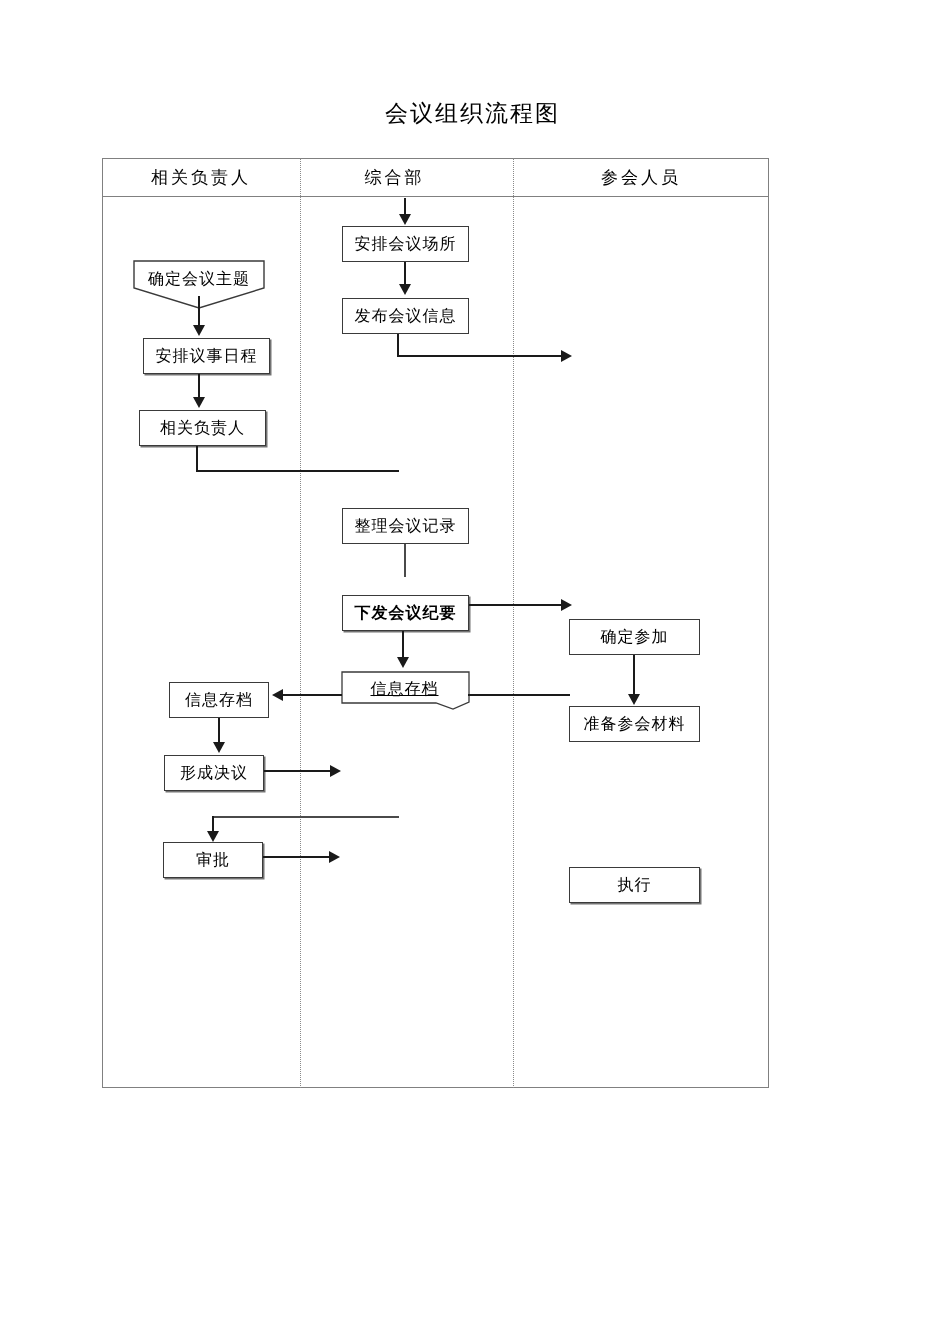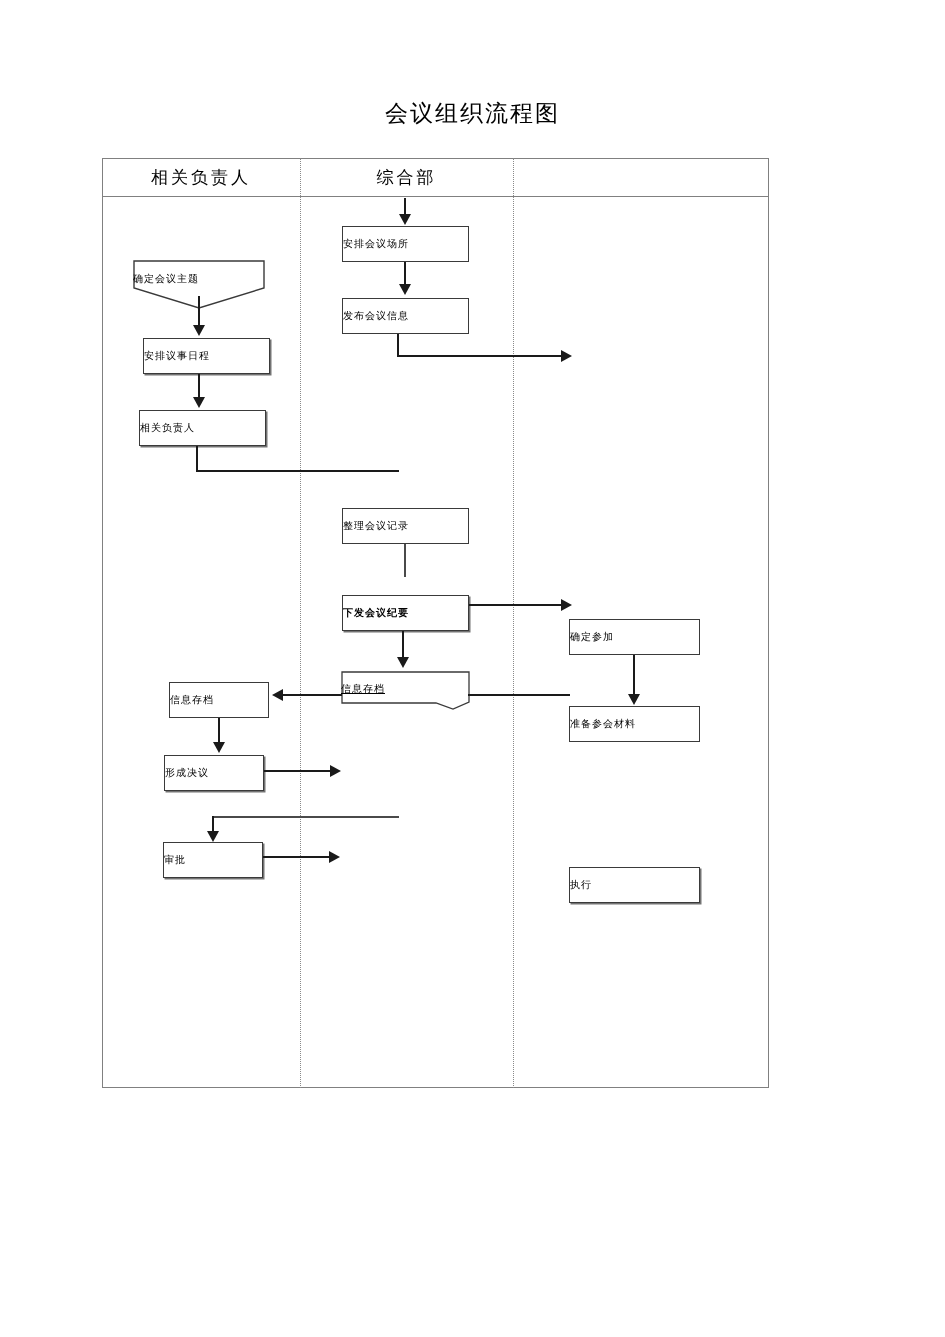--- a/index.html
+++ b/index.html
@@ -69,22 +69,22 @@
   }
 
   
   .node {
     position: absolute;
     box-sizing: border-box;
     background: #ffffff;
     border: 1.3px solid #3a3a3a;
     display: flex;
     align-items: center;
-    justify-content: flex-start;
-    font-size: 10px;
+    justify-content: center;
+    font-size: 16px;
     letter-spacing: 1px;
     color: #000;
     white-space: nowrap;
     box-shadow: 1.5px 1.5px 0 rgba(0,0,0,0.55);
   }
   .node.plain { box-shadow: none; }
   .node.pentagon {
     border: none;
     box-shadow: none;
     background: transparent;
@@ -146,21 +146,22 @@
 
   <div id="chart-title">会议组织流程图</div>
 
   <div id="swimlane-frame"></div>
   <div class="lane-header-rule"></div>
 
   <div class="lane-divider" style="left:300px"></div>
   <div class="lane-divider" style="left:513px"></div>
 
   <div class="lane-title" style="left:102px;width:198px">相关负责人</div>
-  <div class="lane-title" style="left:300px;width:213px">综合部</div>
+  <div class="lane-title" style="left:288px;width:213px">综合部</div>
+  <div class="lane-title" style="left:513px;width:256px">参会人员</div>
 
   <div class="node plain" id="n-arrange-venue" style="left: 342px; top: 226px; width: 127px; height: 36px;">
     <span class="lbl">安排会议场所</span>
   </div>
   <div class="node plain" id="n-publish-info" style="left: 342px; top: 298px; width: 127px; height: 36px;">
     <span class="lbl">发布会议信息</span>
   </div>
   <div class="node pentagon" id="n-decide-topic" style="left: 133px; top: 260px; width: 132px; height: 38px;">
     <svg width="132" height="50" viewBox="0 0 132 50">
       <polygon points="1,1 131,1 131,28 66,48 1,28" fill="#ffffff" stroke="#3a3a3a" stroke-width="1.4"></polygon>

